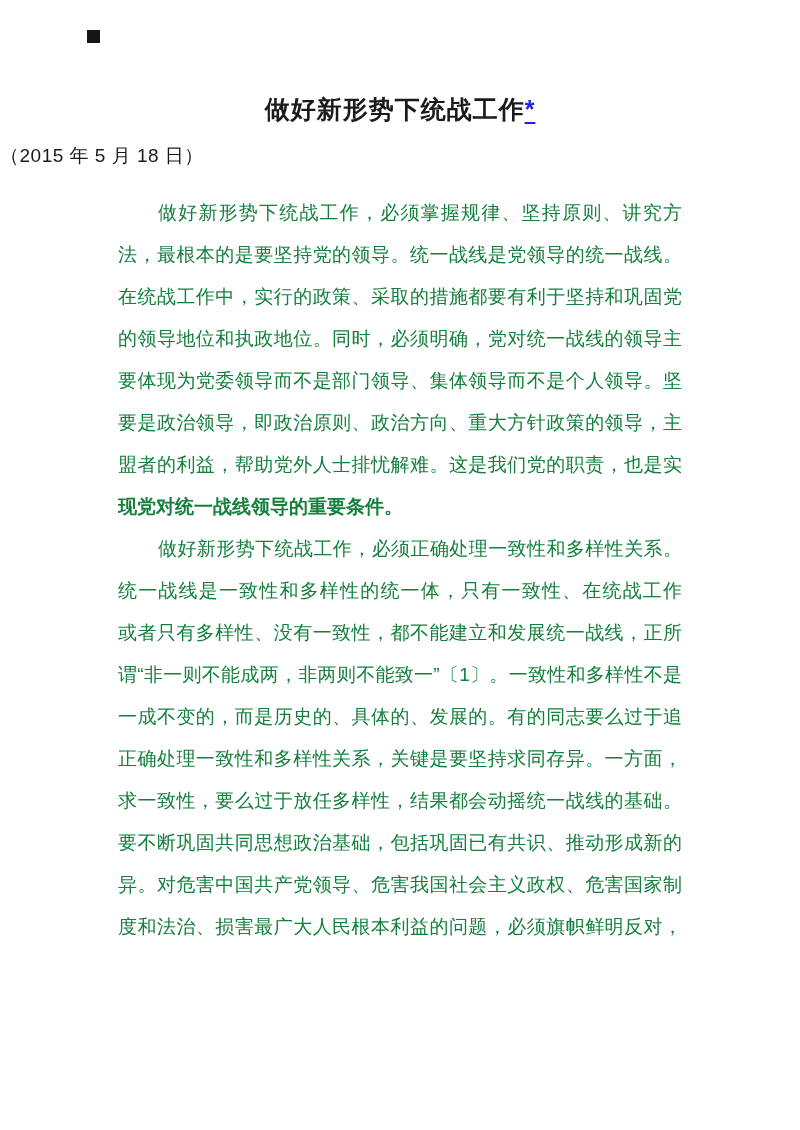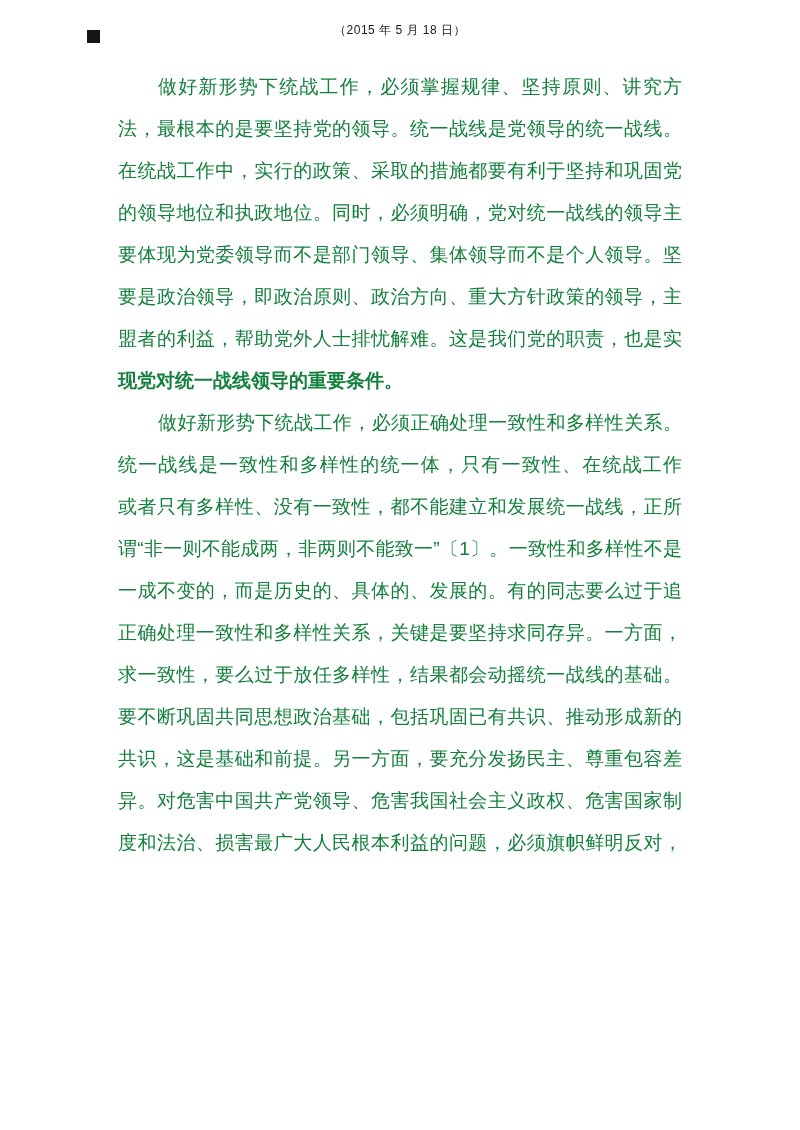--- a/index.html
+++ b/index.html
@@ -33,22 +33,21 @@
   .title .fnref {
     color: #1e1ee6;
     font-weight: 700;
     text-decoration: underline;
     text-underline-offset: 4px;
     text-decoration-thickness: 2px;
     cursor: pointer;
   }
   .date-line {
     margin-top: 18px;
-    text-align: center;
-    font-size: 12px;
+    font-size: 19px;
     line-height: 24px;
     color: #1a1a1a;
     letter-spacing: 0.5px;
   }
   .doc-body {
     margin: 24px 118px 0 118px;
     width: 564px;
   }
   .line {
     font-size: 19px;
@@ -61,35 +60,35 @@
     word-break: break-all;
   }
   .line.first { padding-left: 40px; }
   .line.lastplain { text-align-last: left; font-weight: bold; }
 </style>
 </head>
 <body>
 
 <div class="page">
   <div class="corner-square"></div>
+  <h1 class="title"><span>做好新形势下统战工作</span><a class="fnref">*</a></h1>
   <div class="date-line">（2015 年 5 月 18 日）</div>
   <div class="doc-body" id="doc-body">
       <div class="line first">做好新形势下统战工作，必须掌握规律、坚持原则、讲究方</div>
       <div class="line">法，最根本的是要坚持党的领导。统一战线是党领导的统一战线。</div>
       <div class="line">在统战工作中，实行的政策、采取的措施都要有利于坚持和巩固党</div>
       <div class="line">的领导地位和执政地位。同时，必须明确，党对统一战线的领导主</div>
       <div class="line">要体现为党委领导而不是部门领导、集体领导而不是个人领导。坚</div>
       <div class="line">要是政治领导，即政治原则、政治方向、重大方针政策的领导，主</div>
       <div class="line">盟者的利益，帮助党外人士排忧解难。这是我们党的职责，也是实</div>
       <div class="line lastplain">现党对统一战线领导的重要条件。</div>
       <div class="line first">做好新形势下统战工作，必须正确处理一致性和多样性关系。</div>
       <div class="line">统一战线是一致性和多样性的统一体，只有一致性、在统战工作中，</div>
       <div class="line">或者只有多样性、没有一致性，都不能建立和发展统一战线，正所</div>
       <div class="line">谓“非一则不能成两，非两则不能致一”〔1〕。一致性和多样性不是</div>
       <div class="line">一成不变的，而是历史的、具体的、发展的。有的同志要么过于追</div>
       <div class="line">正确处理一致性和多样性关系，关键是要坚持求同存异。一方面，</div>
       <div class="line">求一致性，要么过于放任多样性，结果都会动摇统一战线的基础。</div>
       <div class="line">要不断巩固共同思想政治基础，包括巩固已有共识、推动形成新的</div>
-      <div class="line">共识，这是基础和前提。另一方面，要充分发扬民主、尊重包容差</div>
       <div class="line">异。对危害中国共产党领导、危害我国社会主义政权、危害国家制</div>
       <div class="line">度和法治、损害最广大人民根本利益的问题，必须旗帜鲜明反对，</div>
     </div>
 </div>
 
 </body></html>

